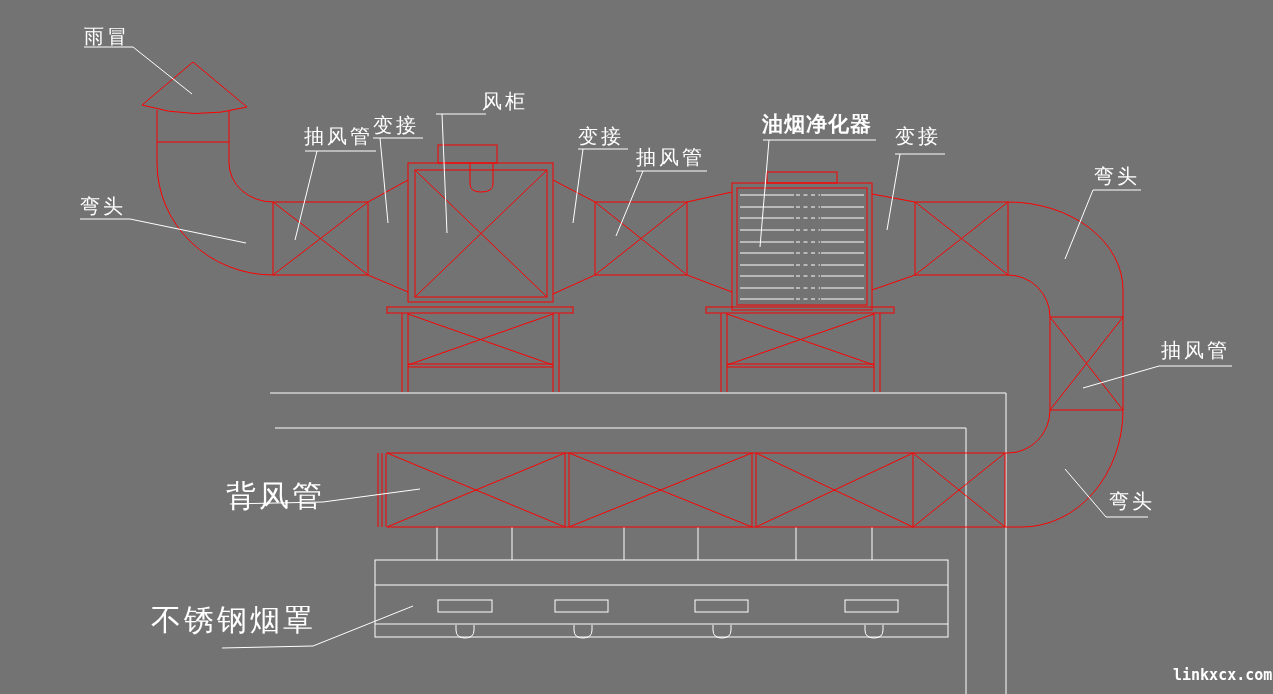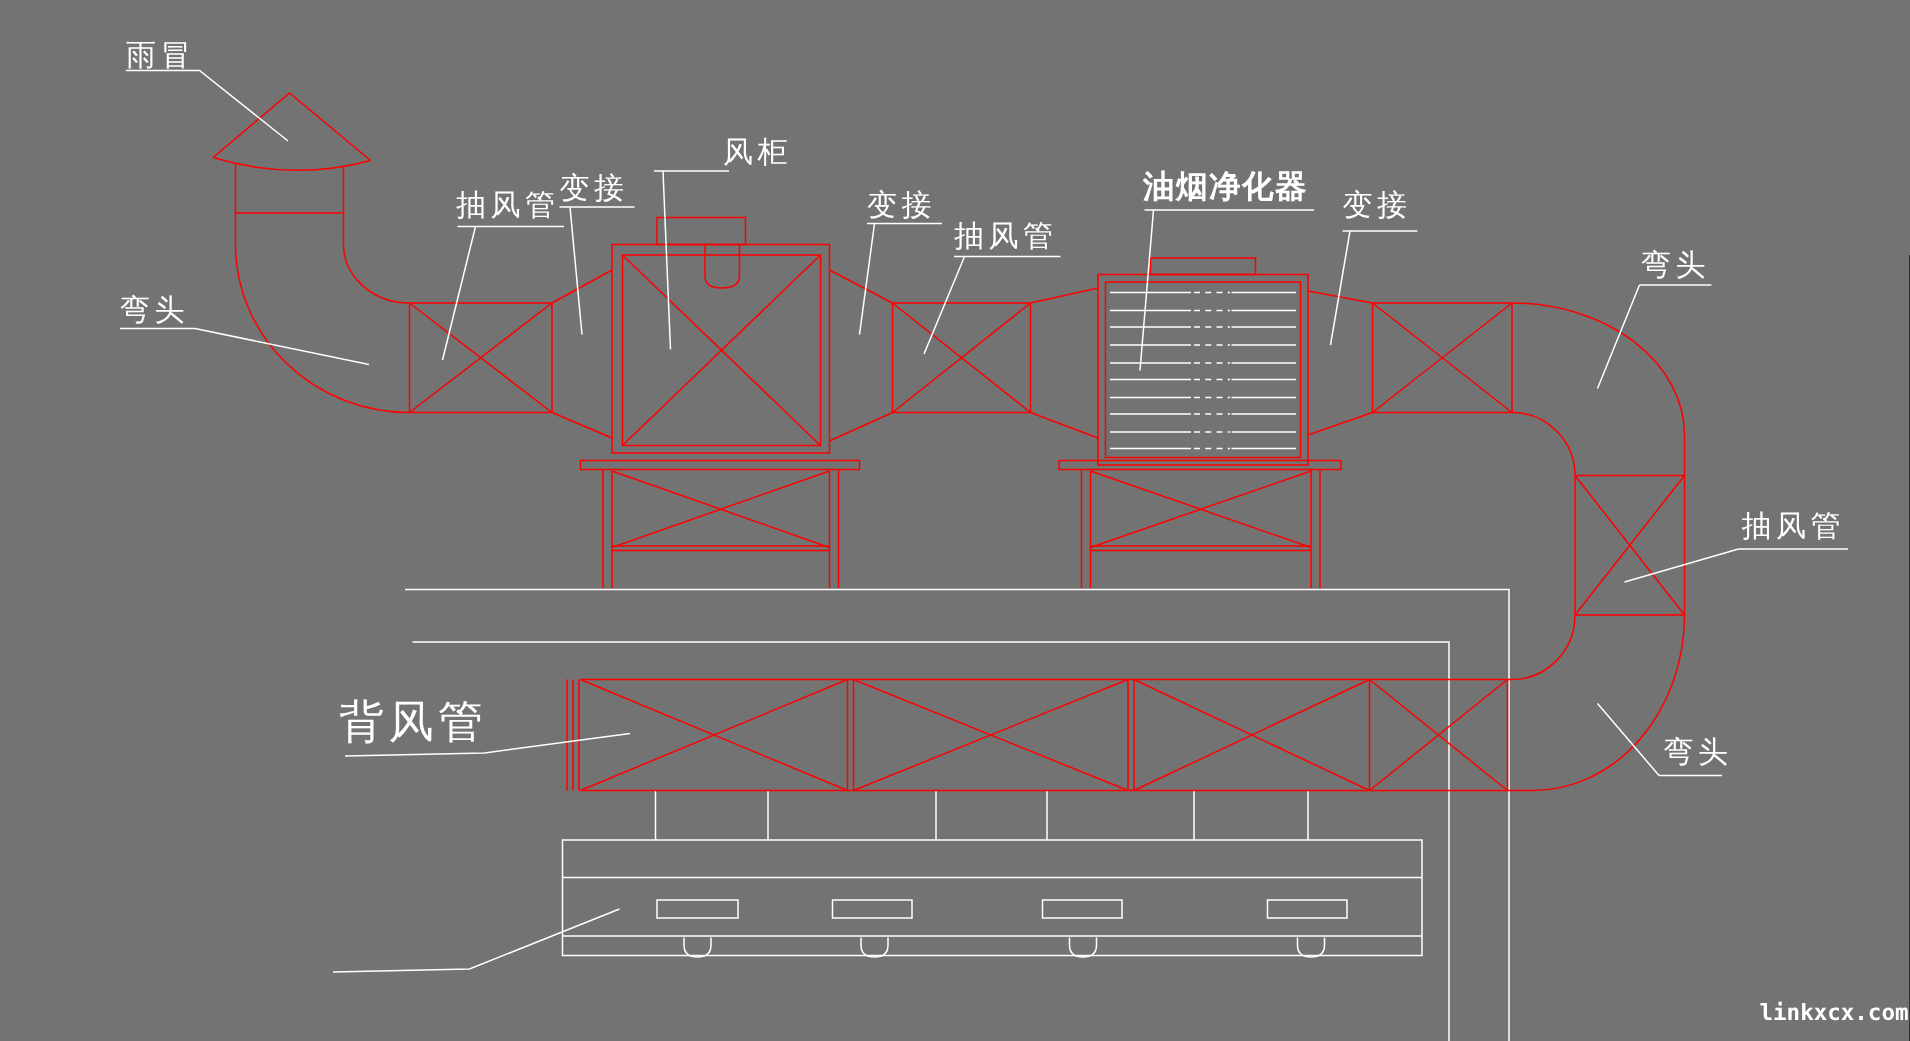--- a/index.html
+++ b/index.html
@@ -120,16 +120,17 @@
   <div class="lbl" style="left:304px;top:126px;">抽风管</div>
   <div class="lbl" style="left:373px;top:115px;">变接</div>
   <div class="lbl" style="left:436px;top:91px;margin-left:46px;">风柜</div>
   <div class="lbl" style="left:578px;top:126px;">变接</div>
   <div class="lbl" style="left:636px;top:147px;">抽风管</div>
   <div class="lbl mid" style="left:762px;top:114px;font-weight:bold;">油烟净化器</div>
   <div class="lbl" style="left:895px;top:126px;">变接</div>
   <div class="lbl" style="left:1094px;top:166px;">弯头</div>
   <div class="lbl" style="left:1161px;top:340px;">抽风管</div>
   <div class="lbl" style="left:1109px;top:491px;">弯头</div>
-  <div class="lbl big" style="left:226px;top:467px;">背风管</div>
+  <div class="lbl big" style="left:226px;top:481px;">背风管</div>
+  <div class="lbl big" style="left:151px;top:605px;">不锈钢烟罩</div>
 
   <div class="watermark">linkxcx.com</div>
 </div>
 
 </body></html>

